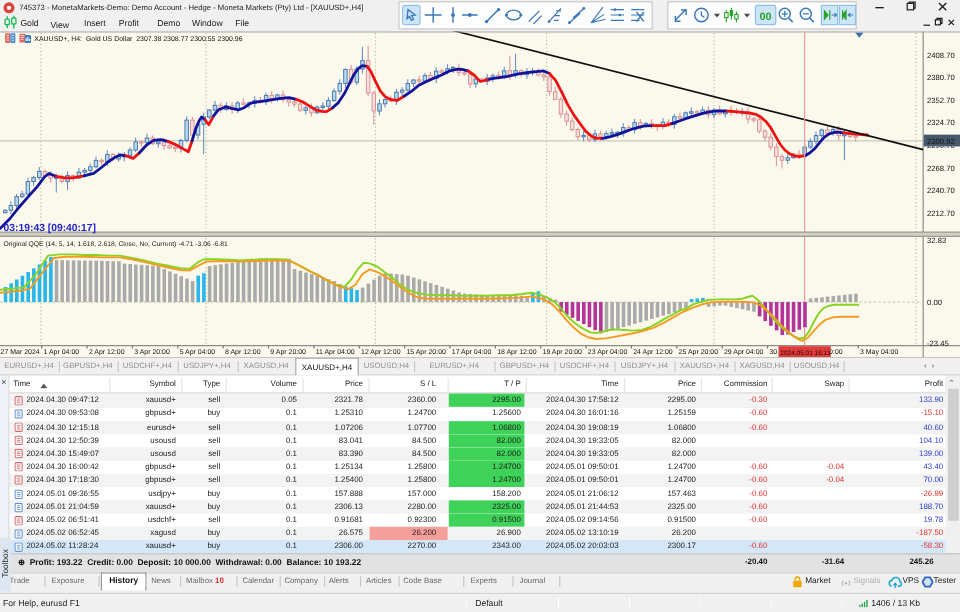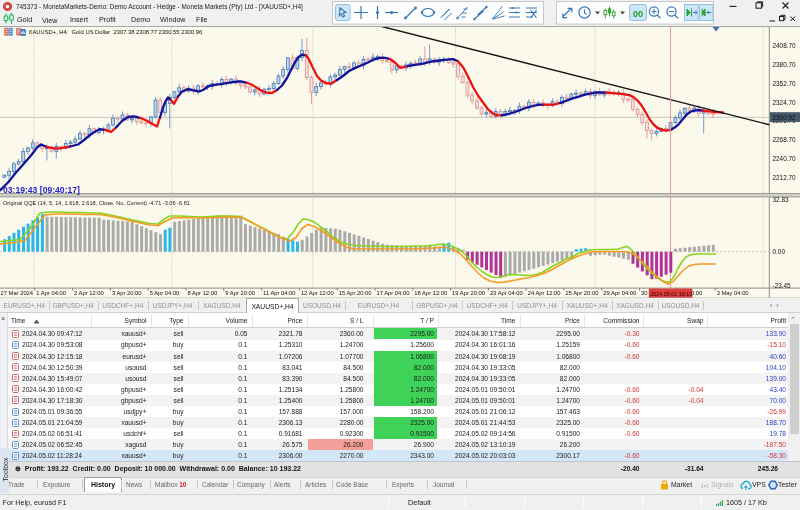--- a/index.html
+++ b/index.html
@@ -756,31 +756,31 @@
     <path d="M3 8.6a2.6 2.6 0 01.3-5.1 3.4 3.4 0 016.6 1.1 2.1 2.1 0 01-.4 4H8" fill="none" stroke="#1aa7d4" stroke-width="1.3"></path>
     <path d="M6 10V6.2M4.5 7.6L6 6l1.5 1.6" fill="none" stroke="#1aa7d4" stroke-width="1.1"></path>
   </svg>
 <div class="abs" style="left:752px;top:481px;font-size:6.9px;color:#222">VPS</div>
 <svg class="abs" style="left:768px;top:480px" width="10" height="10" viewBox="0 0 10 10">
     <path d="M3 1.2h4L9.3 5 7 8.8H3L0.7 5z" fill="#cfe2f5" stroke="#2e66c4" stroke-width="1.5"></path>
   </svg>
 <div class="abs" style="left:778px;top:481px;font-size:6.9px;color:#222">Tester</div>
 <div class="abs" style="left:0;top:493.6px;width:800px;height:16.4px;background:#f0f0f0;border-top:1px solid #d5d5d5"></div>
 <div class="abs" style="left:2.5px;top:498px;font-size:7.2px;color:#222">For Help, eurusd F1</div>
-<div class="abs" style="left:408px;top:498px;font-size:7.2px;color:#222">Default</div>
+<div class="abs" style="left:396px;top:498px;font-size:7.2px;color:#222">Default</div>
 <div class="abs" style="left:388px;top:496.5px;width:1px;height:11px;background:#dcdcdc;border-right:1px solid #fff"></div>
 <div class="abs" style="left:465px;top:496.5px;width:1px;height:11px;background:#dcdcdc;border-right:1px solid #fff"></div>
 <div class="abs" style="left:524px;top:496.5px;width:1px;height:11px;background:#dcdcdc;border-right:1px solid #fff"></div>
 <div class="abs" style="left:583px;top:496.5px;width:1px;height:11px;background:#dcdcdc;border-right:1px solid #fff"></div>
 <div class="abs" style="left:642px;top:496.5px;width:1px;height:11px;background:#dcdcdc;border-right:1px solid #fff"></div>
 <div class="abs" style="left:701px;top:496.5px;width:1px;height:11px;background:#dcdcdc;border-right:1px solid #fff"></div>
 <svg class="abs" style="left:716px;top:499px" width="8" height="7">
     <path d="M0.5 7V5M2.5 7V4M4.5 7V2.5M6.5 7V1" stroke="#2fa84f" stroke-width="1.2"></path>
   </svg>
-<div class="abs" style="left:726px;top:498px;font-size:7.2px;color:#222">1605 / 17 Kb</div>
+<div class="abs" style="left:726px;top:498px;font-size:7.2px;color:#222">1406 / 13 Kb</div>
 <div class="abs" style="left:0;top:448px;width:9px;height:45px;background:#dde6f0"></div>
 <div class="abs" style="left:-26px;top:466px;width:62px;text-align:center;transform:rotate(-90deg);font-size:6.9px;color:#222">Toolbox</div>
 <svg class="abs" style="left:328px;top:0" width="472" height="27" viewBox="0 0 472 27">
     <rect x="4.5" y="1.5" width="211" height="22.6" fill="#fdfdfd" stroke="#c8c8c8"></rect>
     <rect x="228.5" y="1.5" width="157" height="22.6" fill="#fdfdfd" stroke="#c8c8c8"></rect>
     <rect x="7.5" y="4.5" width="14.5" height="16" rx="2" fill="#cde6f7" stroke="#8fc0e8"></rect>
     <path d="M12 8l6 4.5-3 .4 1.6 3.2-1.8.9-1.6-3.3-2 2z" fill="none" stroke="#3878b8" stroke-width="1.1"></path>
     <path d="M33 6v13M32.5 12.5h-6.5M33.5 12.5h6.5" stroke="#3878b8" stroke-width="1.2" fill="none"></path>
     <path d="M49.5 6v13" stroke="#3878b8" stroke-width="1.2"></path>
     <circle cx="49.5" cy="12.5" r="1.6" fill="#3878b8"></circle>

